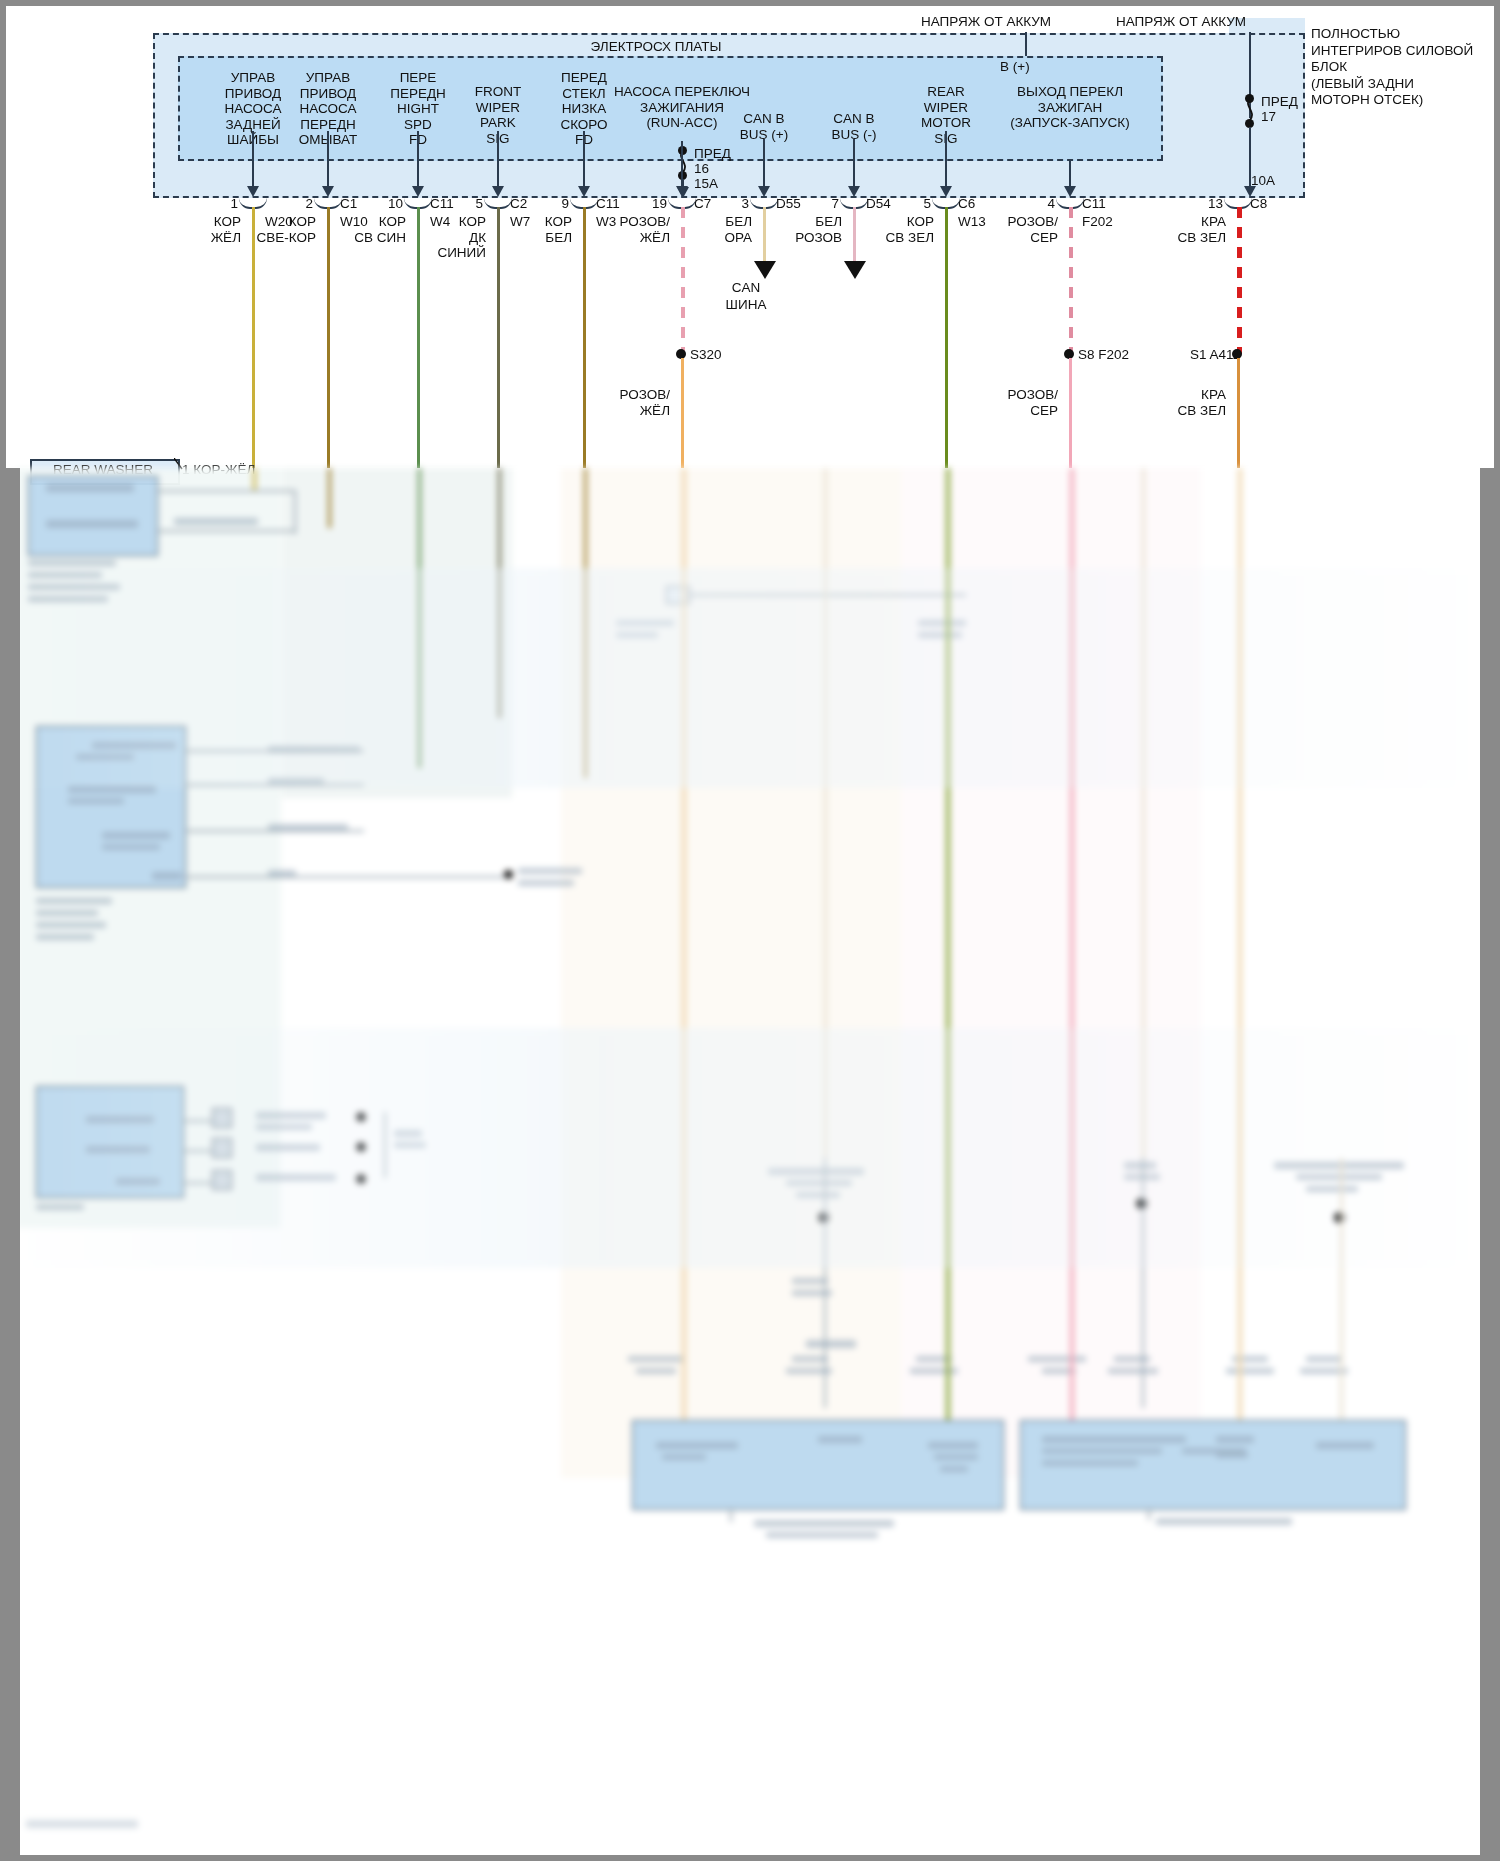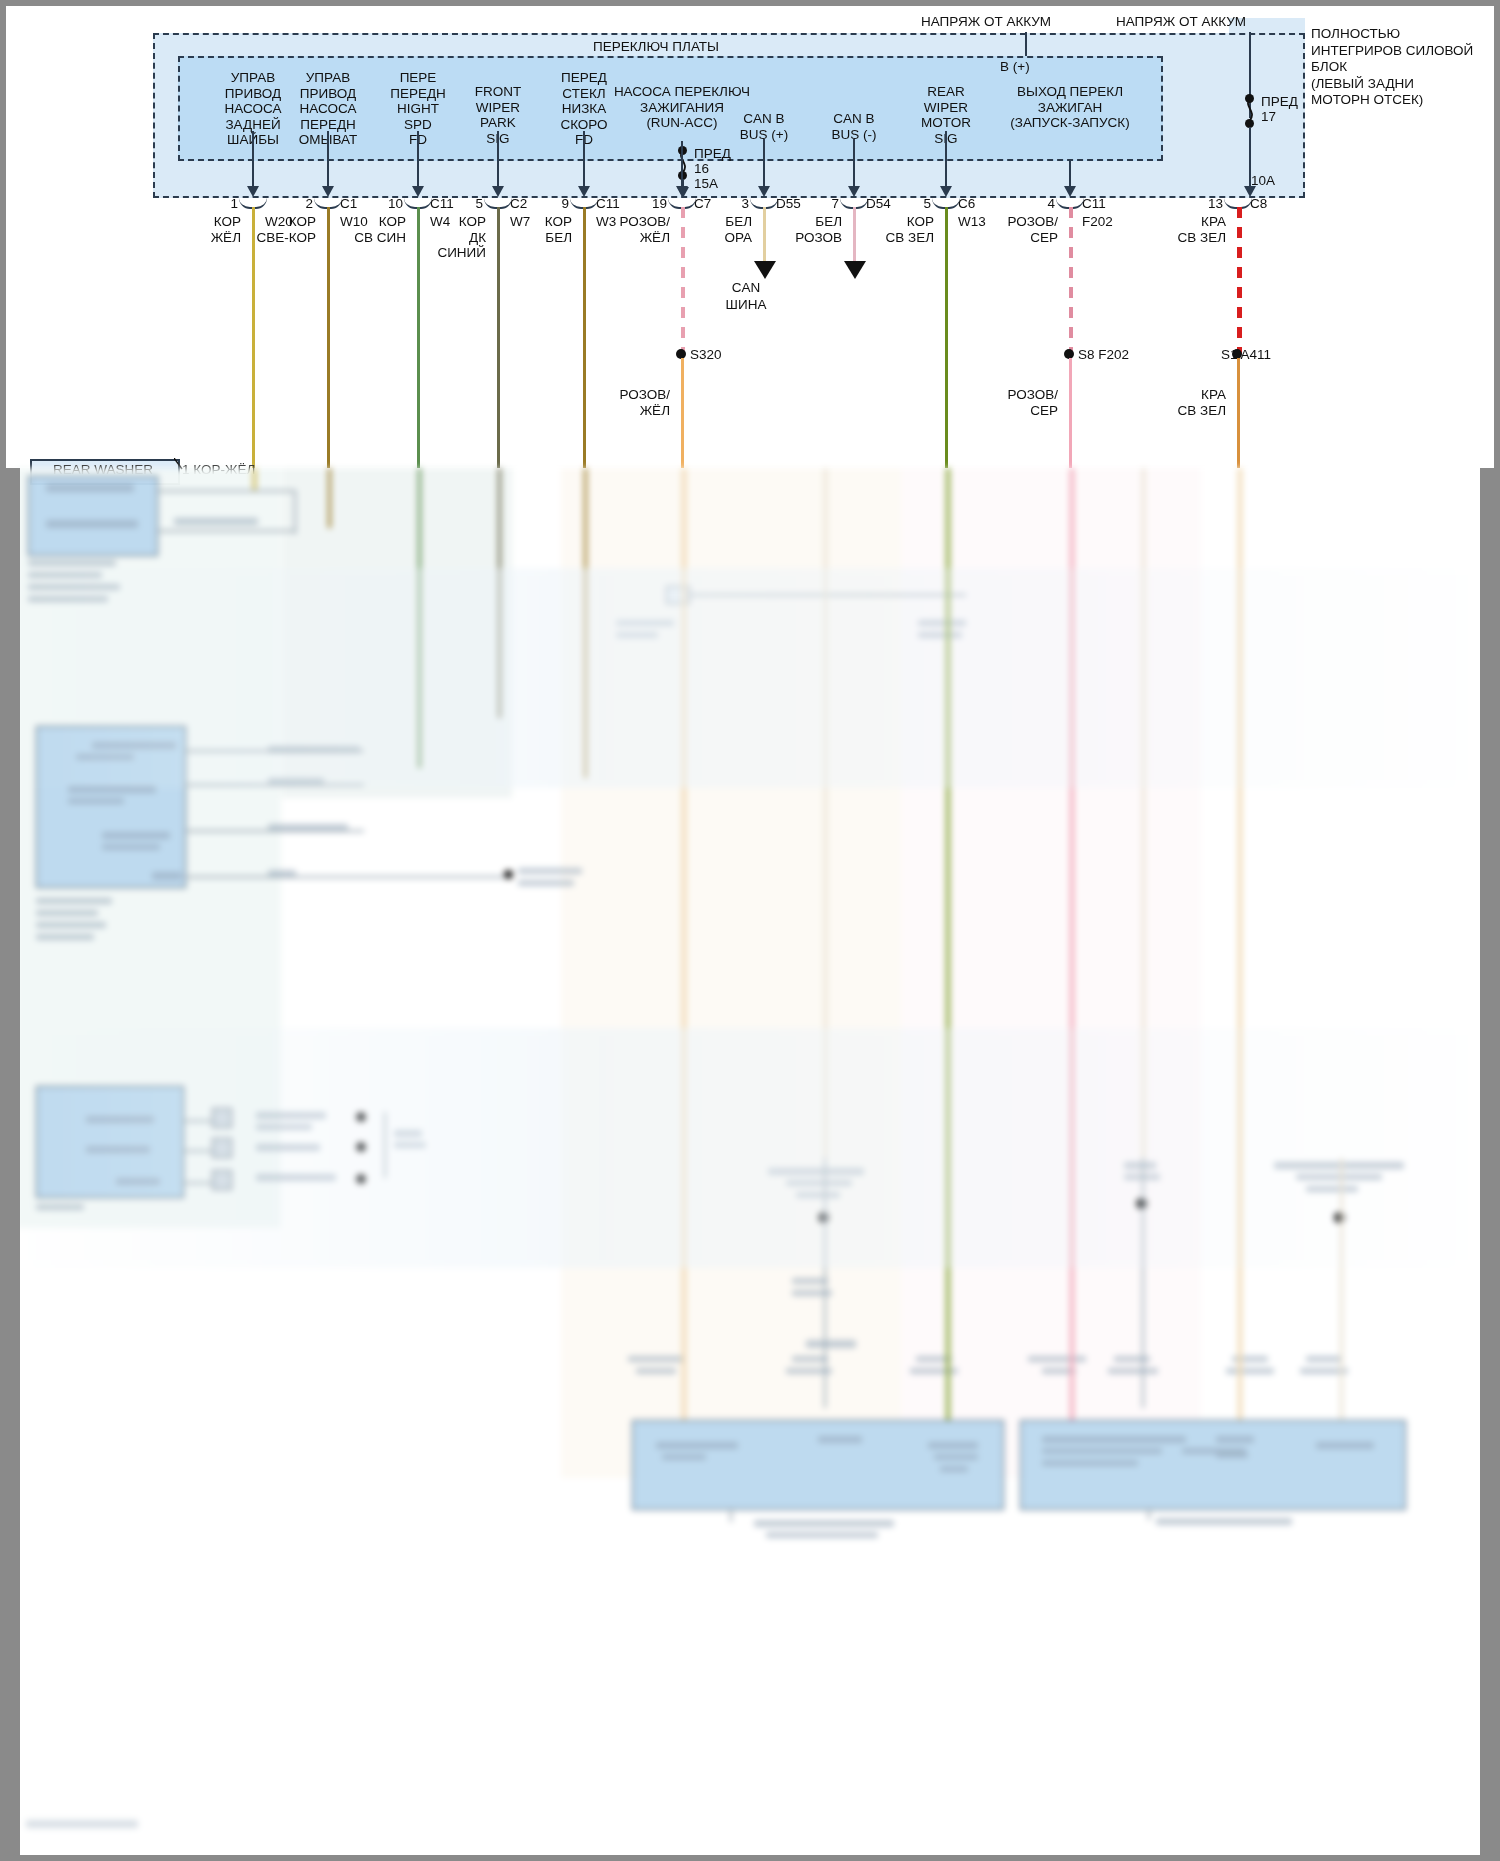--- a/index.html
+++ b/index.html
@@ -43,21 +43,21 @@
 <div id="page">
 
   <div class="fillouter" style="left:147px;top:27px;width:1152px;height:165px;"></div>
   <div class="fillouter" style="left:1223px;top:12px;width:76px;height:180px;"></div>
 
   <div class="dashbox" style="left:147px;top:27px;width:1152px;height:165px;"></div>
 
   <div class="fillinner" style="left:172px;top:50px;width:985px;height:105px;"></div>
   <div class="dashbox" style="left:172px;top:50px;width:985px;height:105px;"></div>
 
-  <div class="txt" style="left:500px;top:33px;width:300px;">ПЕРЕКЛЮЧ ПЛАТЫ</div>
+  <div class="txt" style="left:500px;top:33px;width:300px;">ЭЛЕКТРОСХ ПЛАТЫ</div>
   <div class="txt l" style="left:994px;top:53px;width:120px;">B (+)</div>
 
   <div class="txt" style="left:865px;top:8px;width:230px;">НАПРЯЖ ОТ АККУМ</div>
   <div class="vline" style="left:1019px;top:26px;height:24px;"></div>
 
   <div class="txt" style="left:1060px;top:8px;width:230px;">НАПРЯЖ ОТ АККУМ</div>
   <div class="vline" style="left:1243px;top:26px;height:86px;"></div>
 
   <div class="txt l" style="left:1305px;top:20px;width:215px;line-height:16.5px;">ПОЛНОСТЬЮ
 ИНТЕГРИРОВ СИЛОВОЙ
@@ -230,21 +230,21 @@
       <div class="txt l" style="left: 684px; top: 341px; width: 140px;">S320</div>
       <div class="txt r" style="left: 596px; top: 381px; width: 68px;">РОЗОВ/
 ЖЁЛ</div>
       <div class="wire" style="left: 675px; top: 352px; height: 110px; background: rgb(240, 176, 96);"></div>
       <div class="dot" style="left: 1058px; top: 343px;"></div>
       <div class="txt l" style="left: 1072px; top: 341px; width: 140px;">S8 F202</div>
       <div class="txt r" style="left: 984px; top: 381px; width: 68px;">РОЗОВ/
 СЕР</div>
       <div class="wire" style="left: 1063px; top: 352px; height: 110px; background: rgb(242, 167, 184);"></div>
       <div class="dot" style="left: 1226px; top: 343px;"></div>
-      <div class="txt l" style="left: 1215px; top: 341px; width: 140px;">S1 A411</div>
+      <div class="txt l" style="left: 1184px; top: 341px; width: 140px;">S1 A411</div>
       <div class="txt r" style="left: 1152px; top: 381px; width: 68px;">КРА
 СВ ЗЕЛ</div>
       <div class="wire" style="left: 1231px; top: 352px; height: 110px; background: rgb(216, 144, 60);"></div>
     </div>
 
   <div class="abs" style="left:24px;top:453px;width:146px;height:22px;background:#dbeaf8;border:2px solid #2b3b4e;"></div>
   <div class="txt" style="left:24px;top:456px;width:146px;">REAR WASHER</div>
   <div class="txt l" style="left:176px;top:456px;width:160px;">1 КОР-ЖЁЛ</div>
   <svg class="abs" style="left:168px;top:452px;" width="12" height="14">
     <path d="M0 0 L 8 11" stroke="#111" stroke-width="1.4" fill="none"></path>

